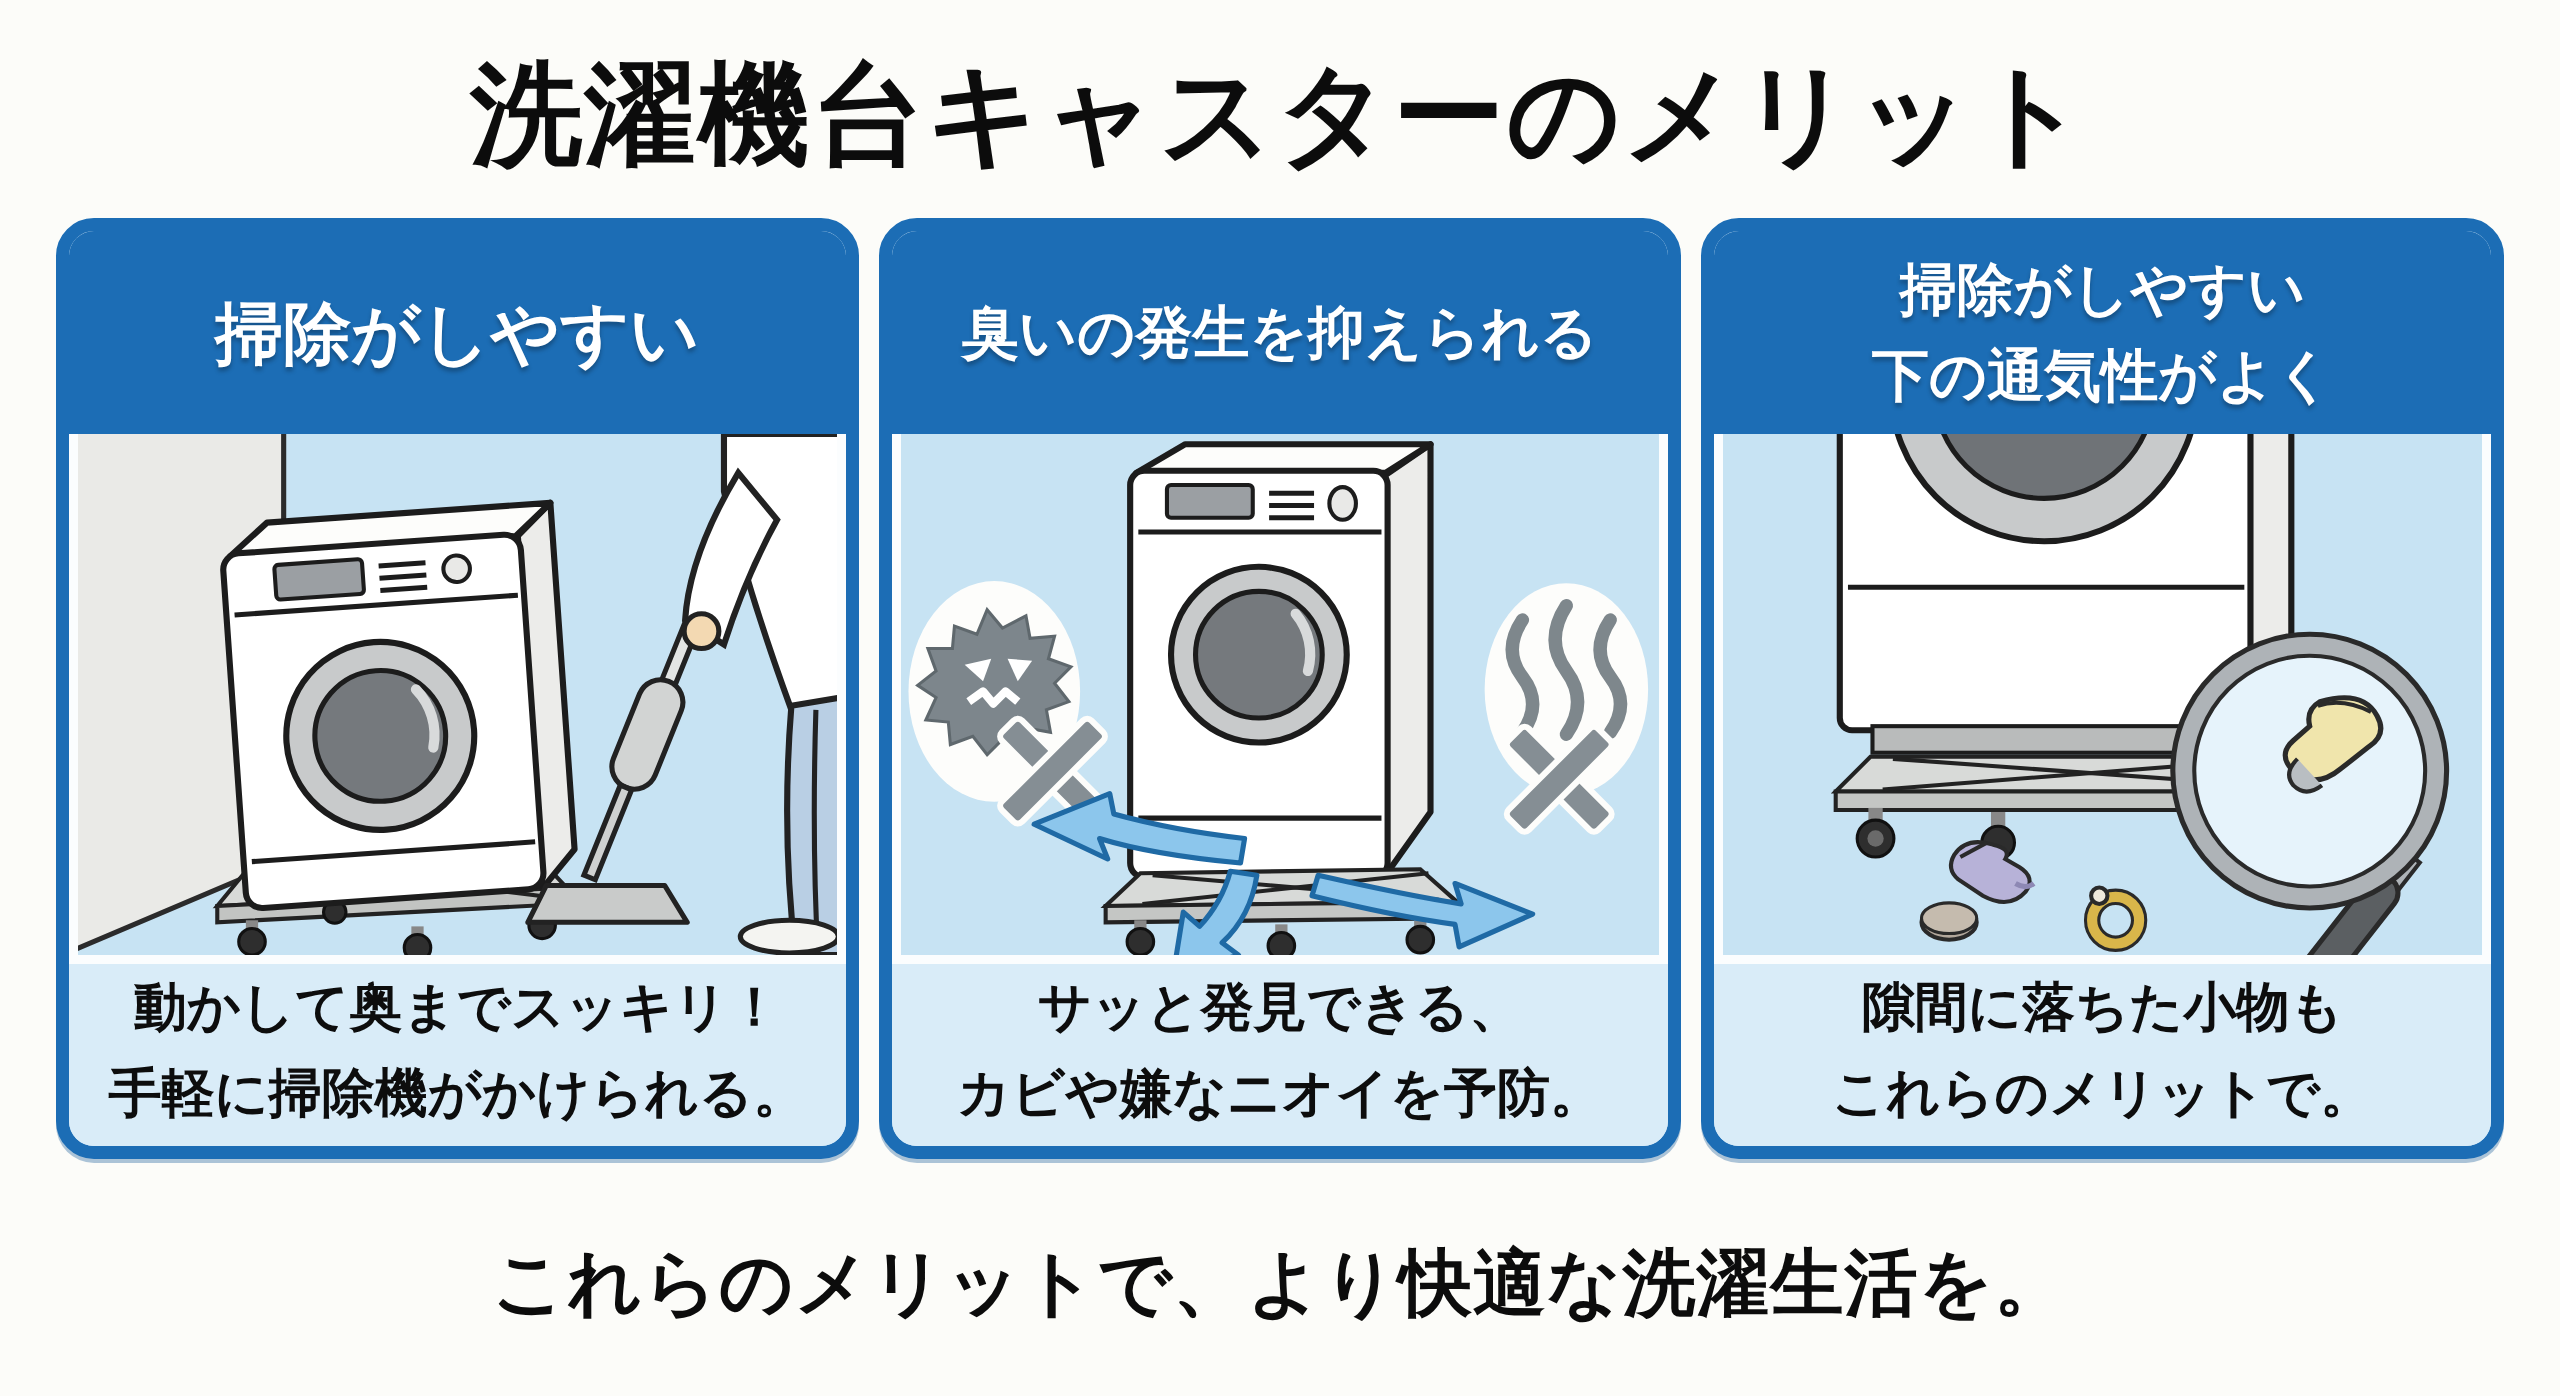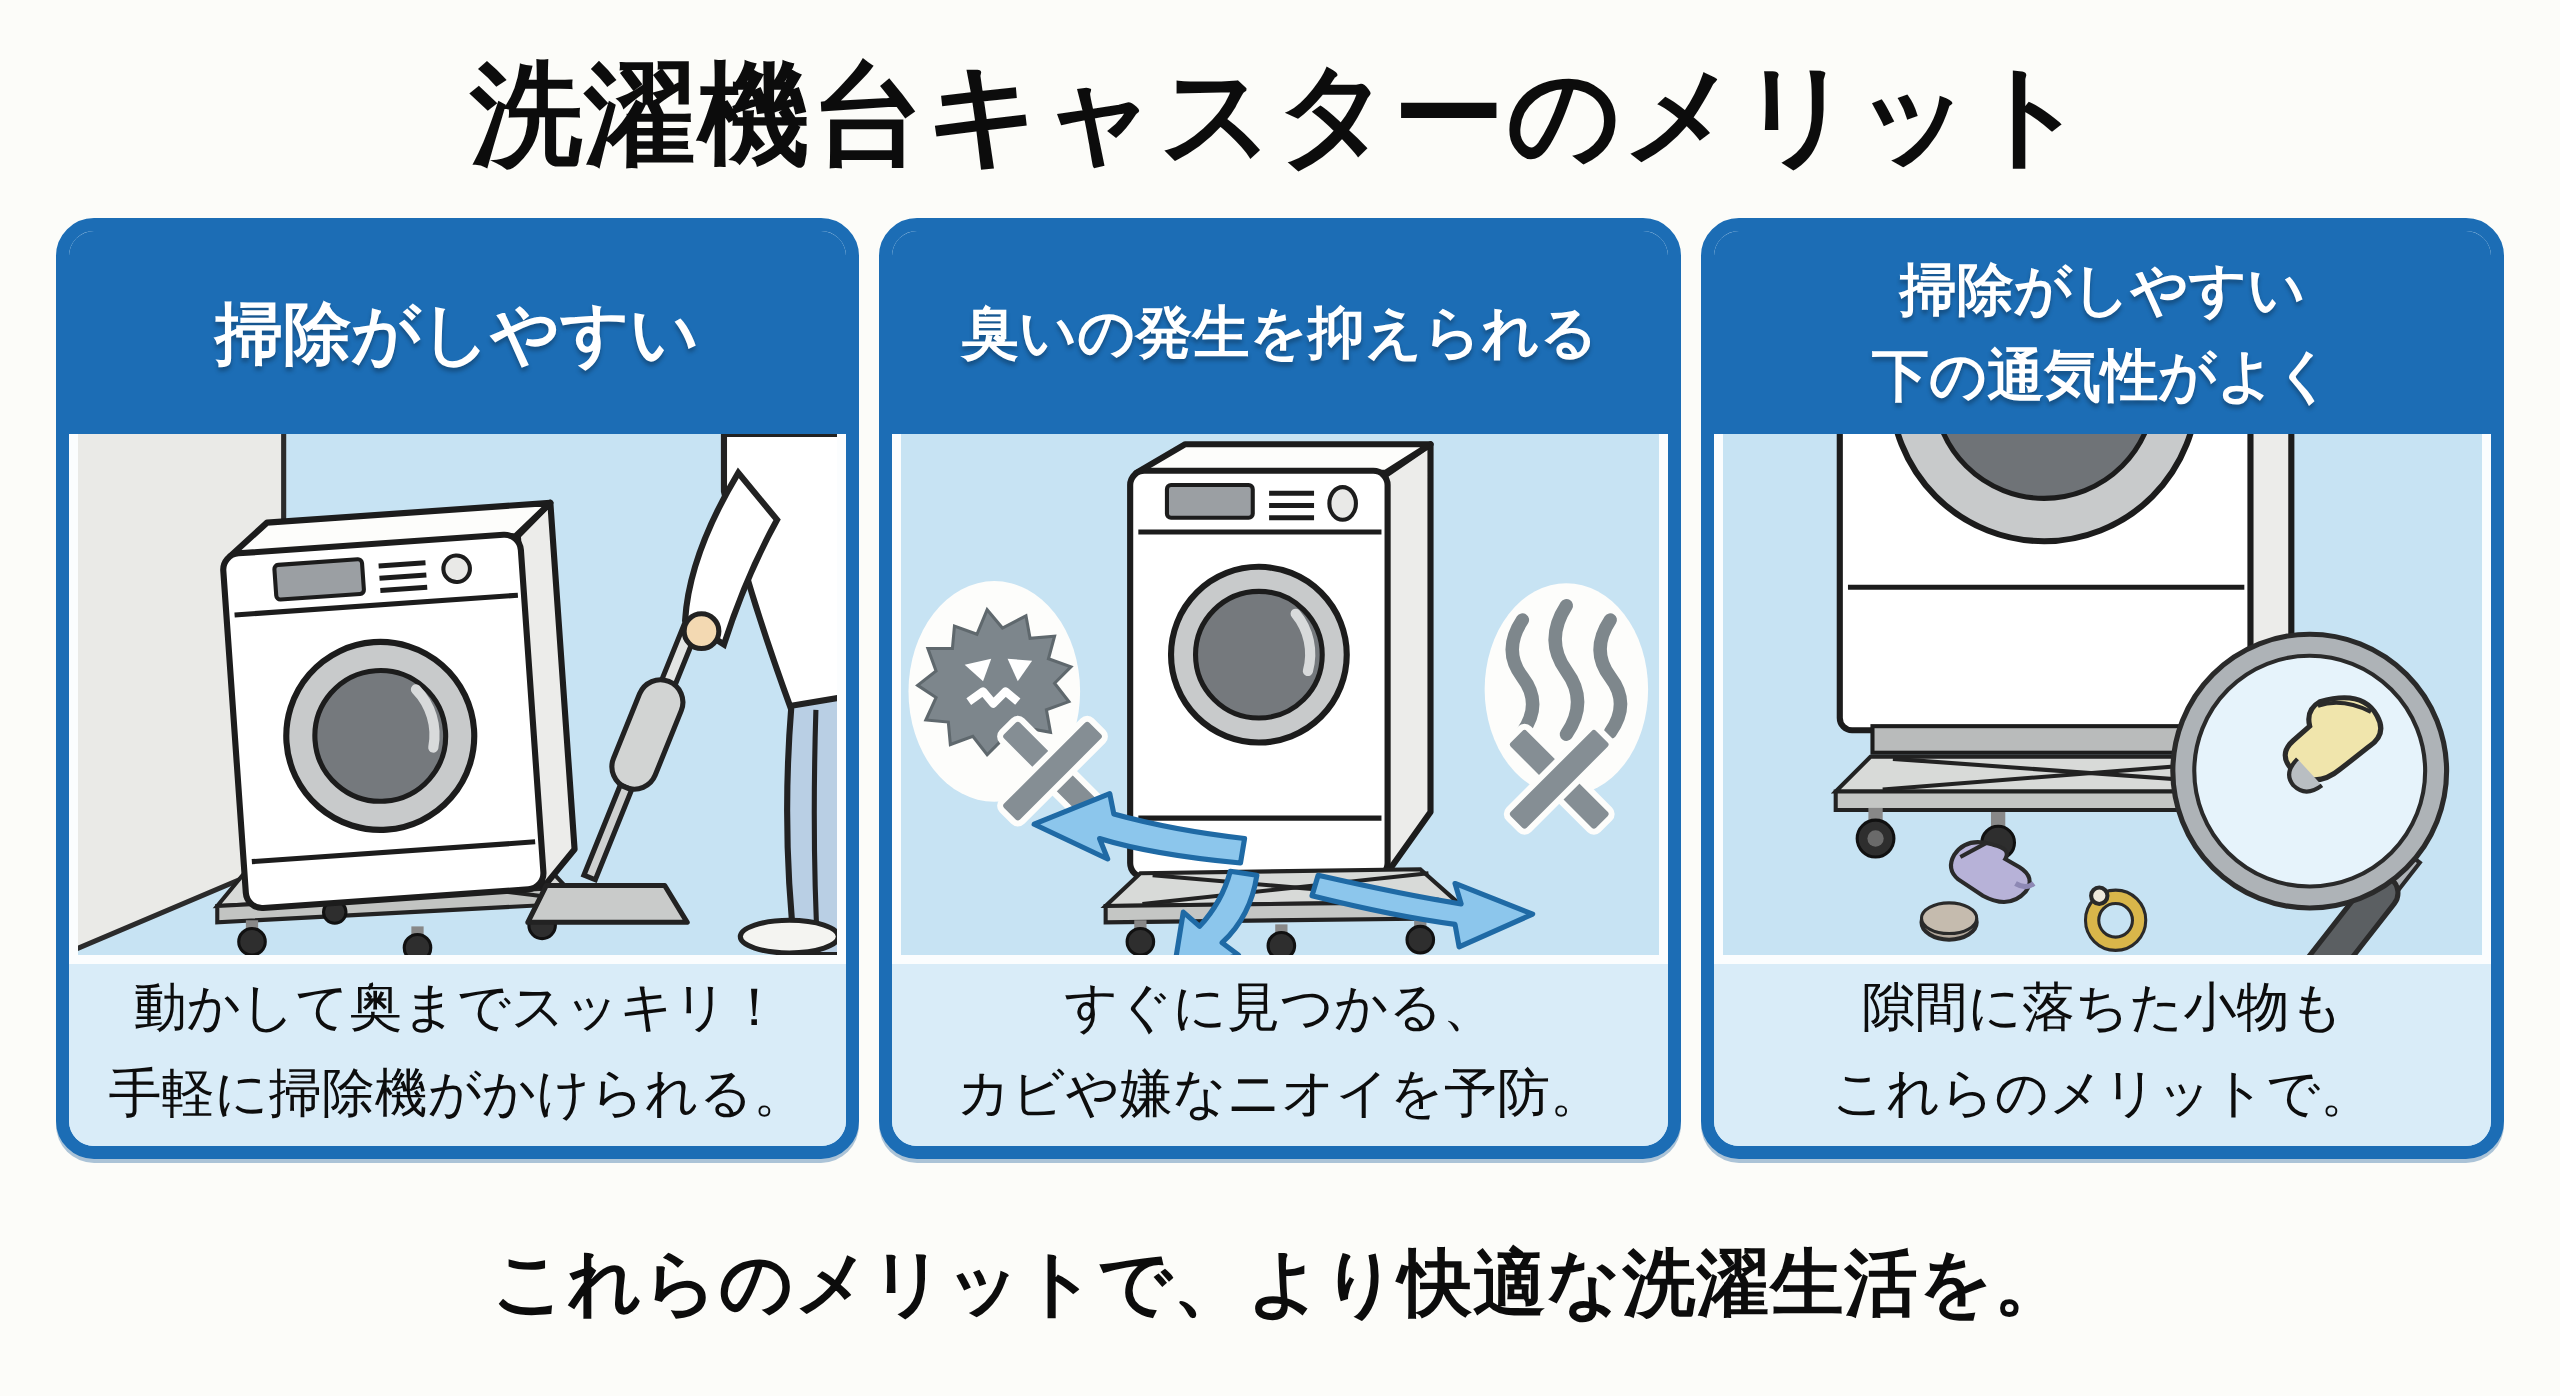--- a/index.html
+++ b/index.html
@@ -70,21 +70,21 @@
     overflow:hidden;
   }
   .illust svg{display:block;width:100%;height:100%;}
   .caption{
     flex:1;
     background:var(--caption-bg);
     display:flex;
     flex-direction:column;
     justify-content:center;
     text-align:center;
-    font-weight:normal;
+    font-weight:bold;
     font-size:53px;
     line-height:1.62;
     color:#0d0d0d;
     padding-bottom:10px;
   }
   .footer-tagline{
     margin-top:76px;
     text-align:center;
     font-size:73px;
     font-weight:bold;
@@ -242,21 +242,21 @@
         </g>
 
         <g fill="#8cc6ec" stroke="#1f6aa5" stroke-width="5" stroke-linejoin="round">
           <path d="M336,420 Q250,412 198,396 L206,416 L134,382 L208,352 L212,372 Q270,388 340,396 Z"></path>
           <path d="M352,432 Q346,472 318,498 L334,510 L270,530 L280,468 L296,482 Q318,458 326,428 Z"></path>
           <path d="M412,432 Q500,452 552,460 L546,440 L622,470 L550,502 L546,480 Q486,472 406,452 Z"></path>
         </g>
       </svg>
     </div>
     <div class="caption">
-      <span class="line">すぐに見つかる、</span>
+      <span class="line">サッと発見できる、</span>
       <span class="line">カビや嫌なニオイを予防。</span>
     </div>
   </section>
 
   <section class="panel">
     <header class="panel-header">
       <span class="line">掃除がしやすい</span>
       <span class="line">下の通気性がよく</span>
     </header>
     <div class="illust">

